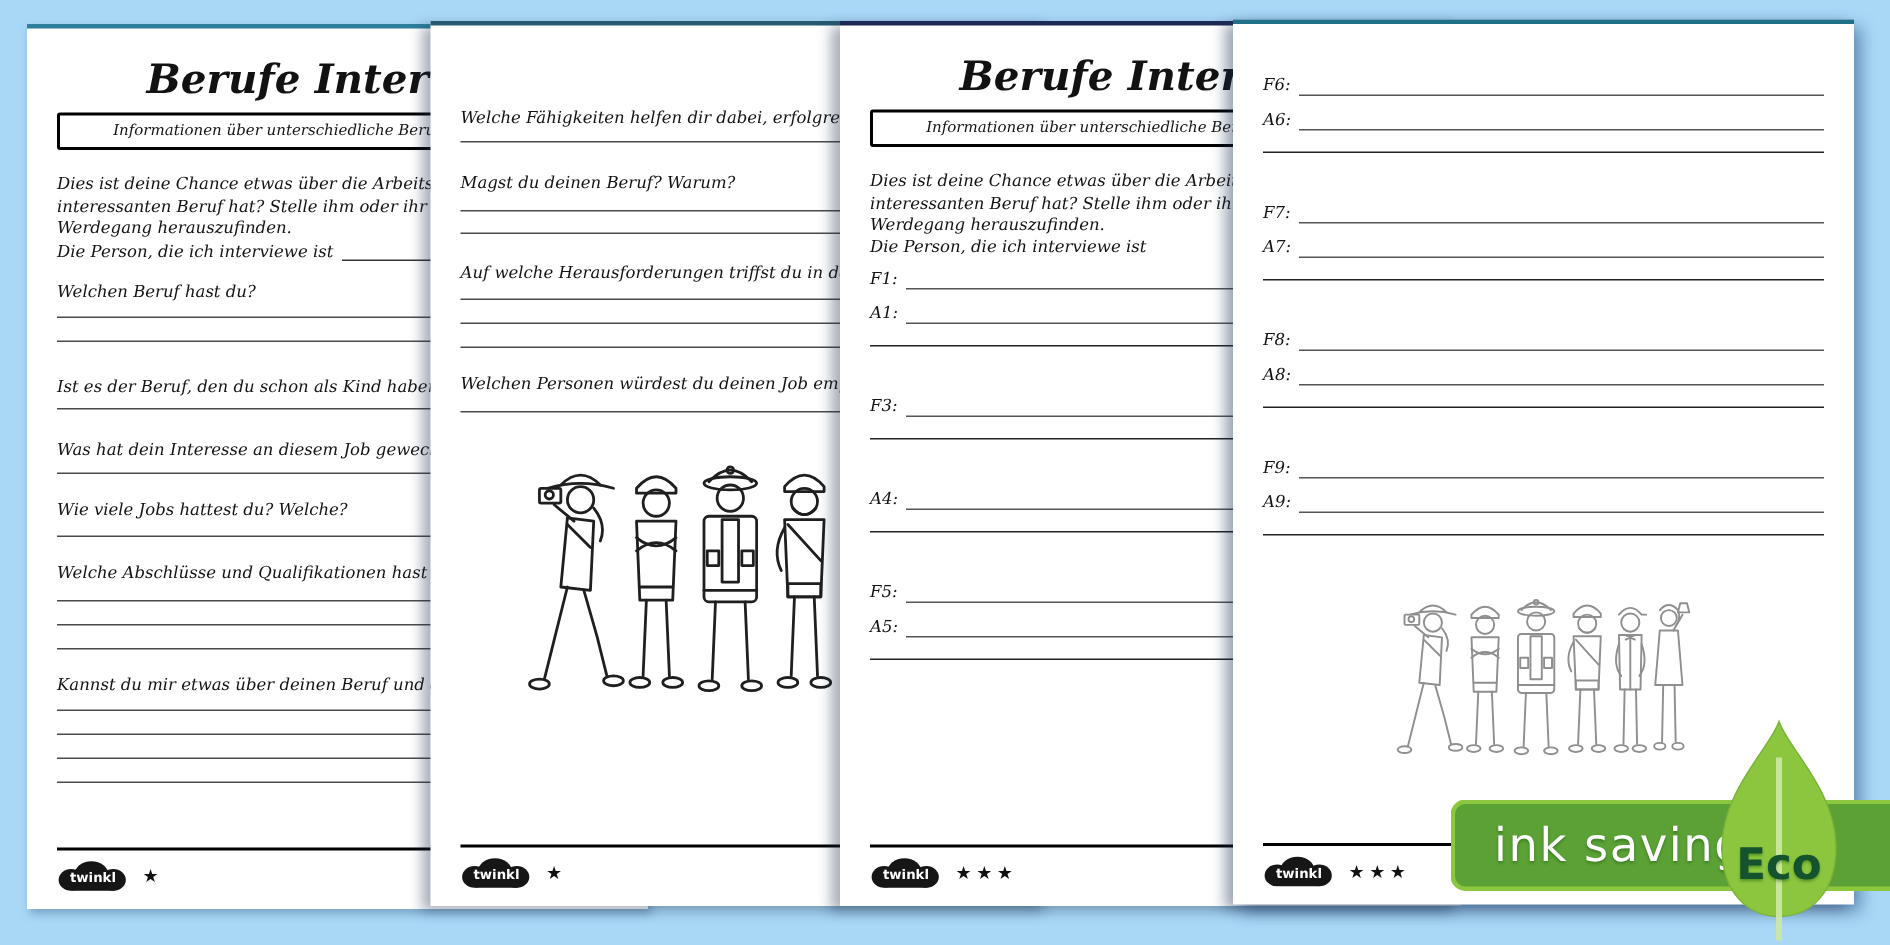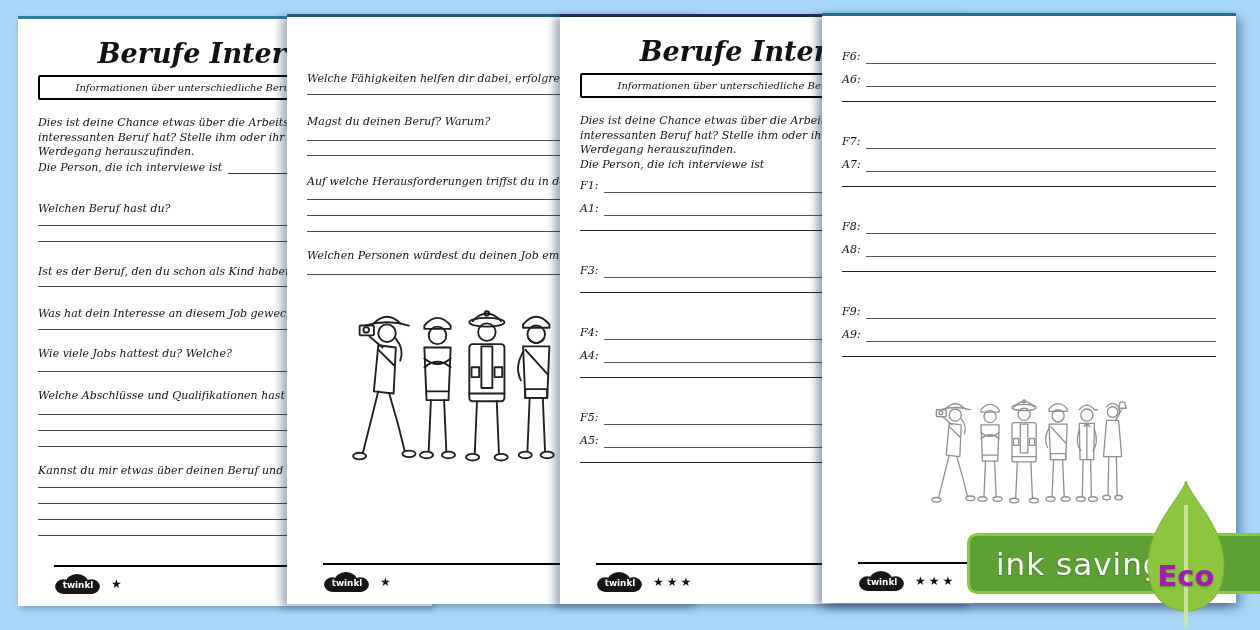--- a/index.html
+++ b/index.html
@@ -27,21 +27,21 @@
   .q    { font-size:11px; white-space:nowrap; margin-top:20px; line-height:13px; }
   .rule { border-bottom:1px solid #4a4a4a; margin-top:15px; height:0; }
 
   .qa-block { margin-bottom:33px; }
   .qa-row   { display:flex; align-items:flex-end; font-size:11px; line-height:14px; }
   .qa-row + .qa-row { margin-top:9px; }
   .qa-label { flex:none; min-width:24px; }
   .qa-line  { flex:1; border-bottom:1px solid #555; height:12px; }
   .block-rule { border-bottom:1.5px solid #222; margin-top:14px; height:0; }
 
-  .page-footer { position:absolute; left:36px; right:20px; bottom:10px; font-style:normal; }
+  .page-footer { position:absolute; left:20px; right:20px; bottom:10px; font-style:normal; }
   .footer-line { border-top:2.5px solid #000; margin-bottom:5px; }
   .footer-row  { display:flex; align-items:center; gap:9px; height:24px; }
   .stars { font-family:"DejaVu Sans", sans-serif; font-size:12px; letter-spacing:3px; color:#111; }
 
   
   .crew { display:flex; justify-content:center; }
   .crew svg * { fill:none; stroke-width:1.7; stroke-linecap:round; stroke-linejoin:round; }
   .crew-dark  svg * { stroke:#1f1f1f; }
   .crew-light svg * { stroke:#8f8f8f; }
 
@@ -53,21 +53,21 @@
     position:absolute; left:967px; top:533px; width:293px; height:61px; box-sizing:border-box;
     background:#5ba135; border:3px solid #8dc63f; border-right:none; border-radius:10px 0 0 10px;
     z-index:50; display:flex; align-items:center; padding-left:26px;
     color:#fff; font-family:"DejaVu Sans", sans-serif; font-size:31px; letter-spacing:1px;
     text-shadow:0 1px 2px rgba(0,60,0,.35);
   }
   .eco-leaf { position:absolute; left:1146px; top:479px; z-index:51; }
   .eco-label {
     position:absolute; left:1146px; top:557px; width:80px; height:38px; z-index:52;
     display:flex; align-items:center; justify-content:center;
-    color:#a21caf; font-family:"DejaVu Sans", sans-serif; font-weight:bold; font-size:29px;
+    color:#14532d; font-family:"DejaVu Sans", sans-serif; font-weight:bold; font-size:29px;
     text-shadow:0 1px 2px rgba(0,70,0,.4);
   }
 </style>
 </head>
 <body>
 
 <div class="stage">
 
   <div class="page page-1">
     <div class="page-inner">
@@ -78,21 +78,21 @@
       <div class="ws-intro">
         <div>Dies ist deine Chance etwas über die Arbeitswelt herauszufinden. Kennst du jemanden, der einen</div>
         <div>interessanten Beruf hat? Stelle ihm oder ihr die Fragen unten, um etwas über seinen oder ihren</div>
         <div>Werdegang herauszufinden.</div>
       </div>
       <div class="interviewee">
         <span>Die Person, die ich  interviewe ist</span>
         <span class="fill-line"></span>
       </div>
 
-      <div class="q" style="margin-top:28px">Welchen Beruf hast du?</div>
+      <div class="q" style="margin-top:14px">Welchen Beruf hast du?</div>
       <div class="rule" style="margin-top:10px"></div>
       <div class="rule"></div>
 
       <div class="q" style="margin-top:23px">Ist es der Beruf, den du schon als Kind haben wolltest?</div>
       <div class="rule" style="margin-top:8px"></div>
 
       <div class="q">Was hat dein Interesse an diesem Job geweckt?</div>
       <div class="rule" style="margin-top:9px"></div>
 
       <div class="q" style="margin-top:17px">Wie viele Jobs hattest du? Welche?</div>
@@ -268,24 +268,20 @@
           <div class="block-rule"></div>
         </div>
         <div class="qa-block">
           <div class="qa-row">
               <span class="qa-label">F3:</span>
               <span class="qa-line"></span>
             </div>
           <div class="block-rule"></div>
         </div>
         <div class="qa-block">
-          <div class="qa-row">
-              <span class="qa-label">F4:</span>
-              <span class="qa-line"></span>
-            </div>
           <div class="qa-row">
               <span class="qa-label">A4:</span>
               <span class="qa-line"></span>
             </div>
           <div class="block-rule"></div>
         </div>
         <div class="qa-block">
           <div class="qa-row">
               <span class="qa-label">F5:</span>
               <span class="qa-line"></span>

